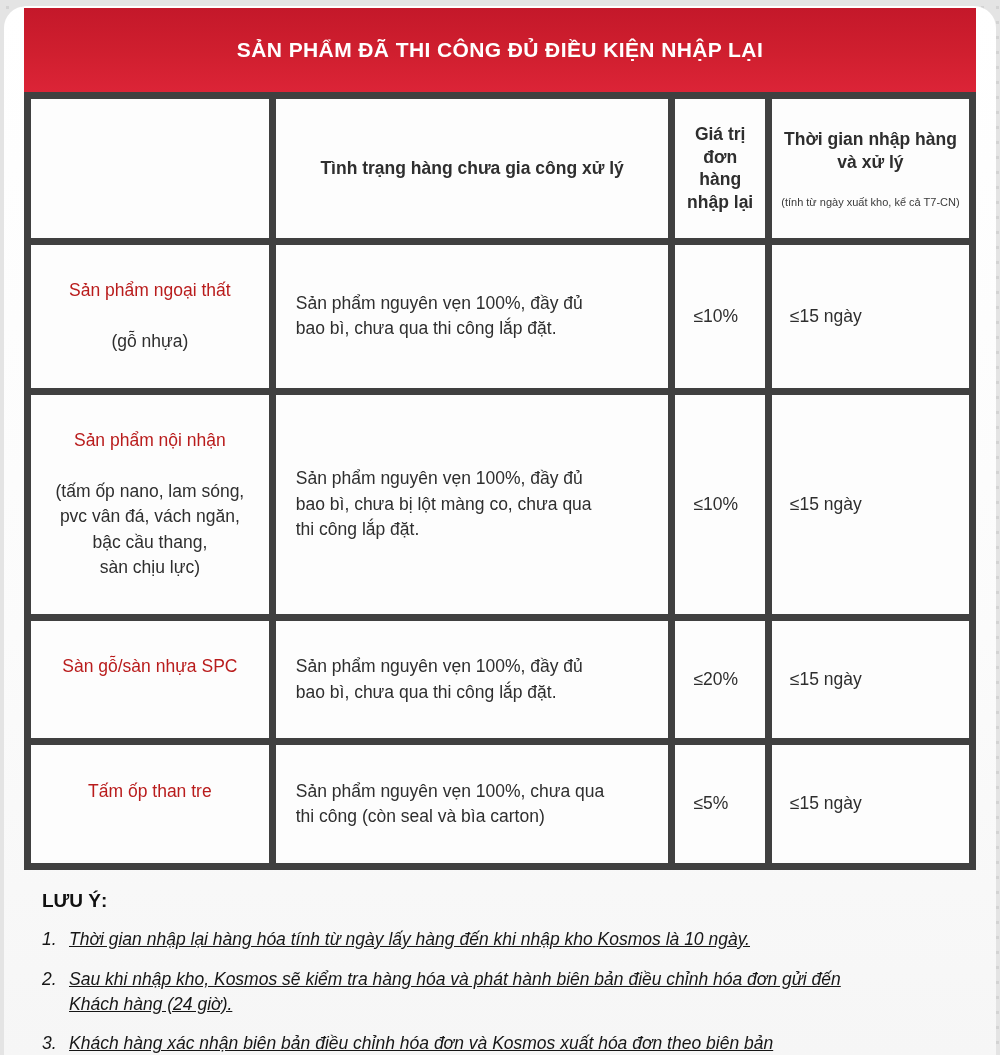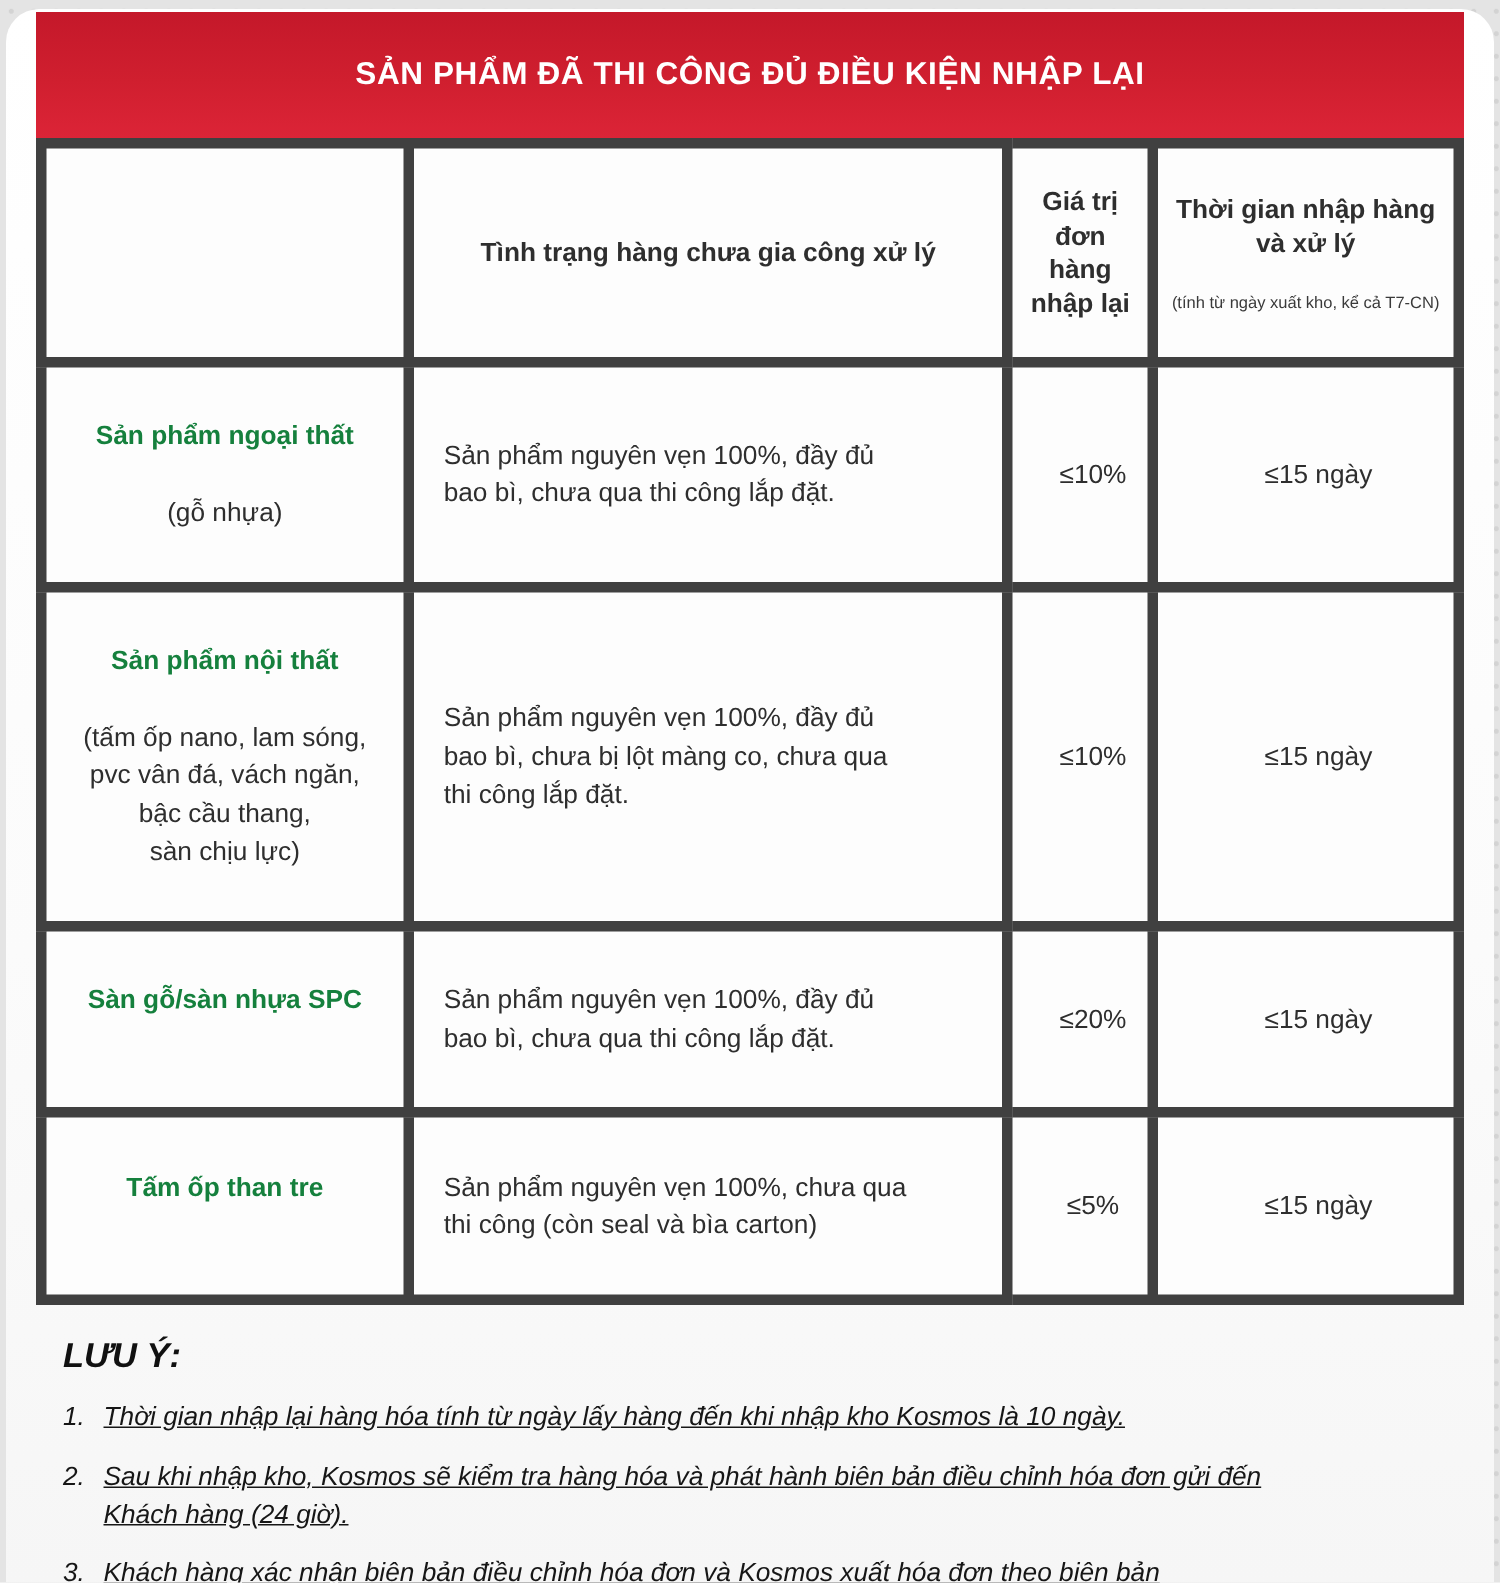--- a/index.html
+++ b/index.html
@@ -37,26 +37,26 @@
   }
   tr.hdr{height:100px}
   tr.r1{height:97px}
   tr.r2{height:152px}
   tr.r3{height:97px}
   tr.r4{height:103px}
   th{font-size:17.5px;font-weight:bold;text-align:center;line-height:1.3;padding:6px 8px;}
   th .subnote{font-size:11px;font-weight:normal;color:#3a3a3a;line-height:1.2;}
   td{font-size:17.5px;line-height:1.45;}
   td.cat{text-align:center;padding:8px 10px;}
-  .cat-name{display:block;font-weight:bold;color:#15803d;}
+  .cat-name{display:block;font-weight:normal;color:#b91c1c;}
   .cat-detail{display:block;font-weight:normal;color:#2e2e2e;}
   td.cond{text-align:left;padding:8px 14px 8px 20px;color:#3a3a3a;}
-  td.val, td.time{text-align:center;color:#333;padding-left:18px;}
+  td.val, td.time{color:#333;padding-left:18px;}
   .notes{margin:20px 24px 0 38px;}
-  .notes-title{font-size:23px;font-weight:bold;font-style:italic;color:#111;}
+  .notes-title{font-size:19px;font-weight:bold;color:#111;}
   ol.notes-list{list-style:none;margin:6px 0 0 0;padding:0;}
   ol.notes-list li{
     display:flex;margin-top:15px;font-style:italic;font-size:17.5px;
     color:#161616;line-height:1.42;
   }
   .note-num{flex:0 0 27px;}
   .note-text{flex:1;white-space:pre-line;text-decoration:underline;}
 </style>
 </head>
 <body>
@@ -94,21 +94,21 @@
           <span class="cat-name">Sản phẩm ngoại thất</span>
           <span class="cat-detail">(gỗ nhựa)</span>
         </td>
         <td class="cond">Sản phẩm nguyên vẹn 100%, đầy đủ
 bao bì, chưa qua thi công lắp đặt.</td>
         <td class="val">≤10%</td>
         <td class="time">≤15 ngày</td>
       </tr>
       <tr class="r2">
         <td class="cat">
-          <span class="cat-name">Sản phẩm nội thất</span>
+          <span class="cat-name">Sản phẩm nội nhận</span>
           <span class="cat-detail">(tấm ốp nano, lam sóng,
 pvc vân đá, vách ngăn,
 bậc cầu thang,
 sàn chịu lực)</span>
         </td>
         <td class="cond">Sản phẩm nguyên vẹn 100%, đầy đủ
 bao bì, chưa bị lột màng co, chưa qua
 thi công lắp đặt.</td>
         <td class="val">≤10%</td>
         <td class="time">≤15 ngày</td>

